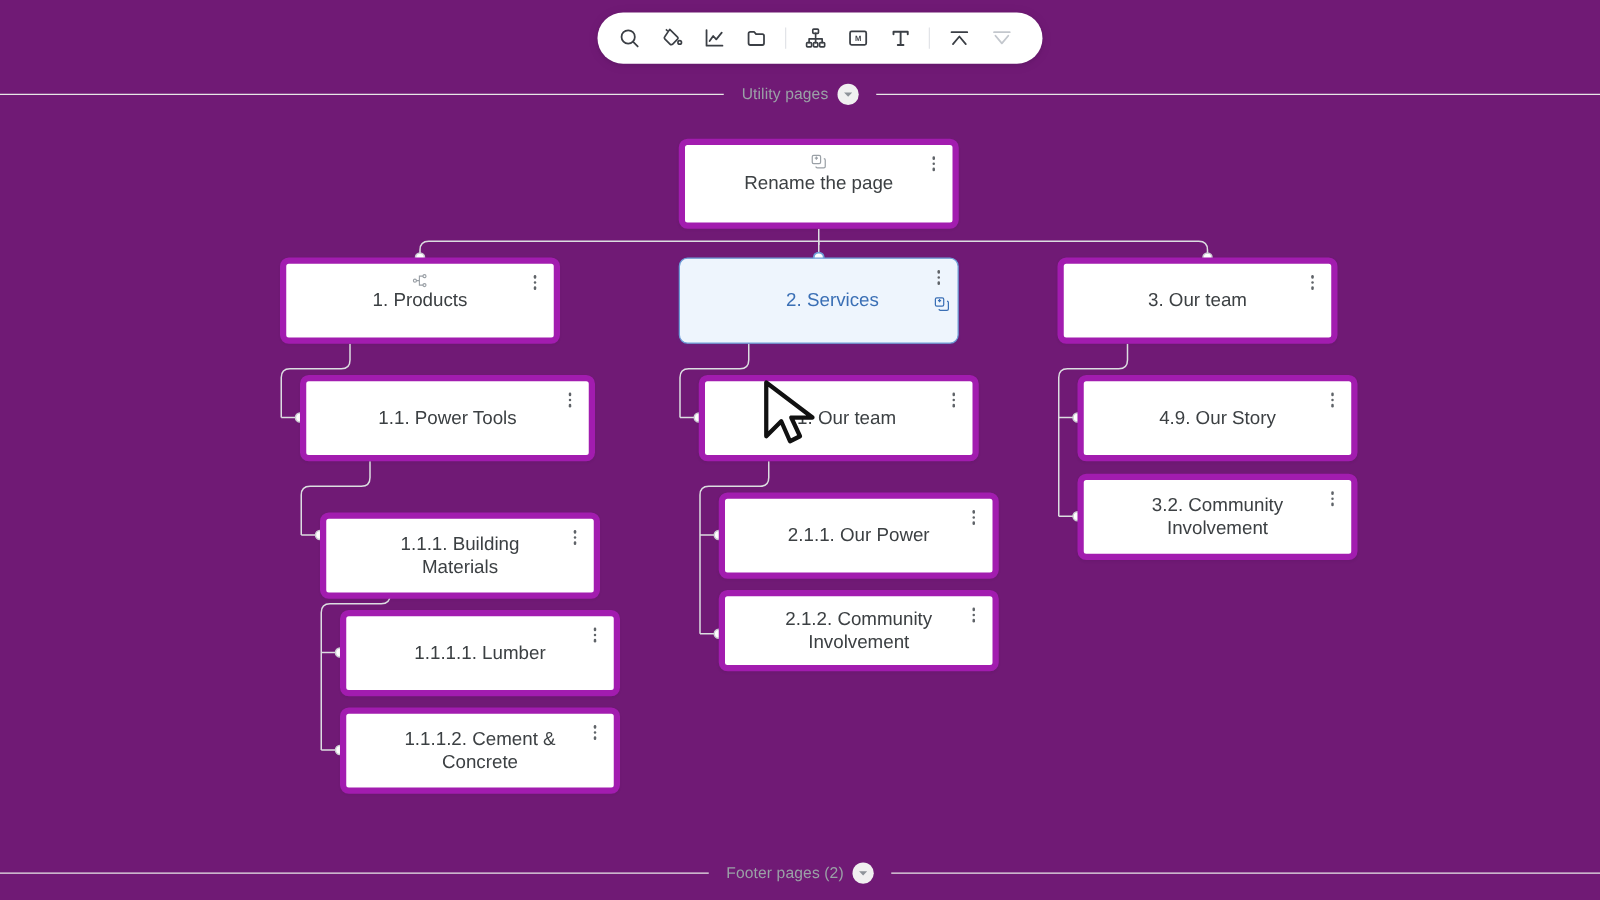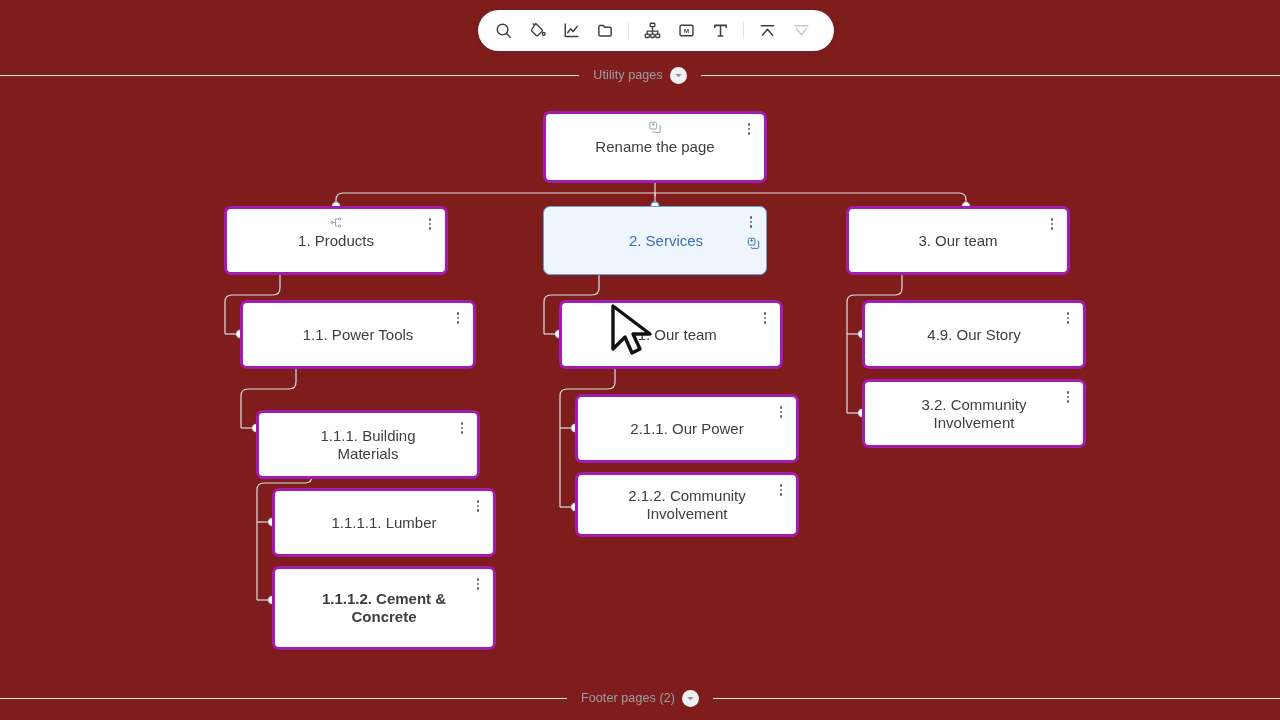--- a/index.html
+++ b/index.html
@@ -2,21 +2,21 @@
 <html><head>
 <meta charset="utf-8">
 <style>
   * { box-sizing: border-box; margin: 0; padding: 0; }
   html, body {
     width: 1280px; height: 720px;
     font-family: "Liberation Sans", sans-serif;
     background: #f7f7f7;
     overflow: hidden;
   }
-  #stage { position: relative; width: 1280px; height: 720px; background: #7f1d1d; }
+  #stage { position: relative; width: 1280px; height: 720px; background: #701a75; }
 
   
   .toolbar {
     position: absolute; left: 478px; top: 10px;
     height: 41px; width: 356px;
     background: #ffffff; border-radius: 21px;
     box-shadow: 0 1px 3px rgba(16,24,40,.10), 0 1px 10px rgba(16,24,40,.06);
     display: flex; align-items: center; padding: 0 8px;
   }
   .tb-btn {
@@ -40,21 +40,21 @@
   #sect-utility { top: 66px; }
   #sect-footer  { top: 689px; }
 
   
   #wires { position: absolute; left: 0; top: 0; width: 1280px; height: 720px; pointer-events: none; }
 
   
   .node {
     position: absolute;
     background: #ffffff;
-    border: 3px solid #a21caf;
+    border: 5px solid #a21caf;
     border-radius: 7px;
     box-shadow: 0 1px 2px rgba(16,24,40,.05);
     display: flex; align-items: center; justify-content: center;
     cursor: pointer;
   }
   .node .title {
     font-size: 15px; color: #3c4043; text-align: center;
     line-height: 18px; padding: 0 34px; pointer-events: none;
   }
   .node .kebab {
@@ -278,21 +278,21 @@
         </span>
       </div>
       <div class="node" style="left: 272px; top: 488px; width: 224px; height: 69px;">
         <span class="title">1.1.1.1. Lumber</span>
         <span class="kebab">
           <i></i>
           <i></i>
           <i></i>
         </span>
       </div>
-      <div class="node" style="left: 272px; top: 566px; width: 224px; height: 84px; font-weight: bold;">
+      <div class="node" style="left: 272px; top: 566px; width: 224px; height: 69px;">
         <span class="title">1.1.1.2. Cement &amp; Concrete</span>
         <span class="kebab">
           <i></i>
           <i></i>
           <i></i>
         </span>
       </div>
       <div class="node" style="left: 559px; top: 300px; width: 224px; height: 69px;">
         <span class="title">2.1. Our team</span>
         <span class="kebab">

